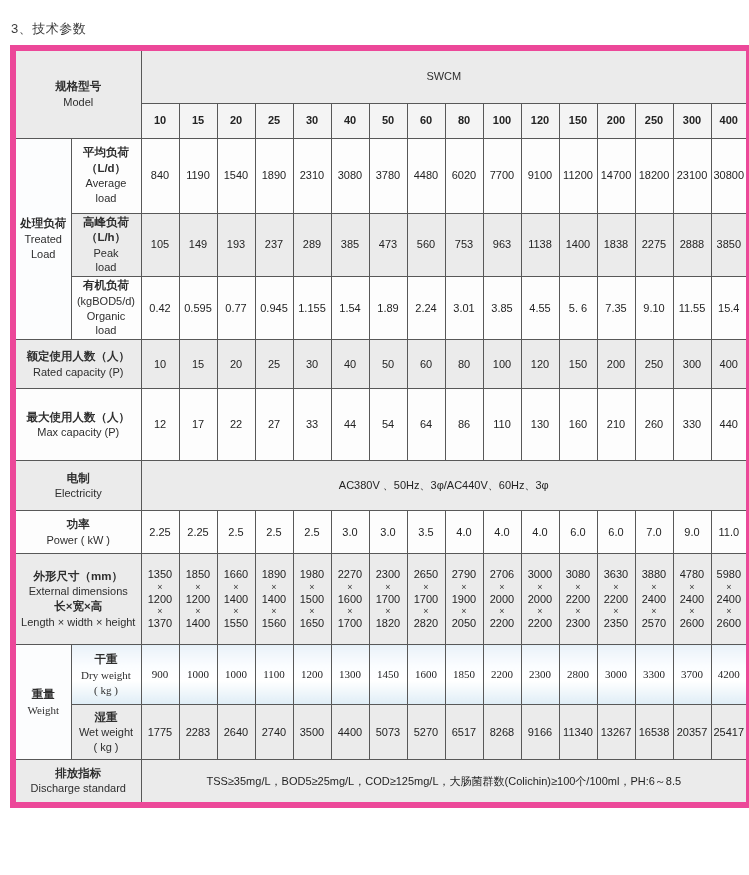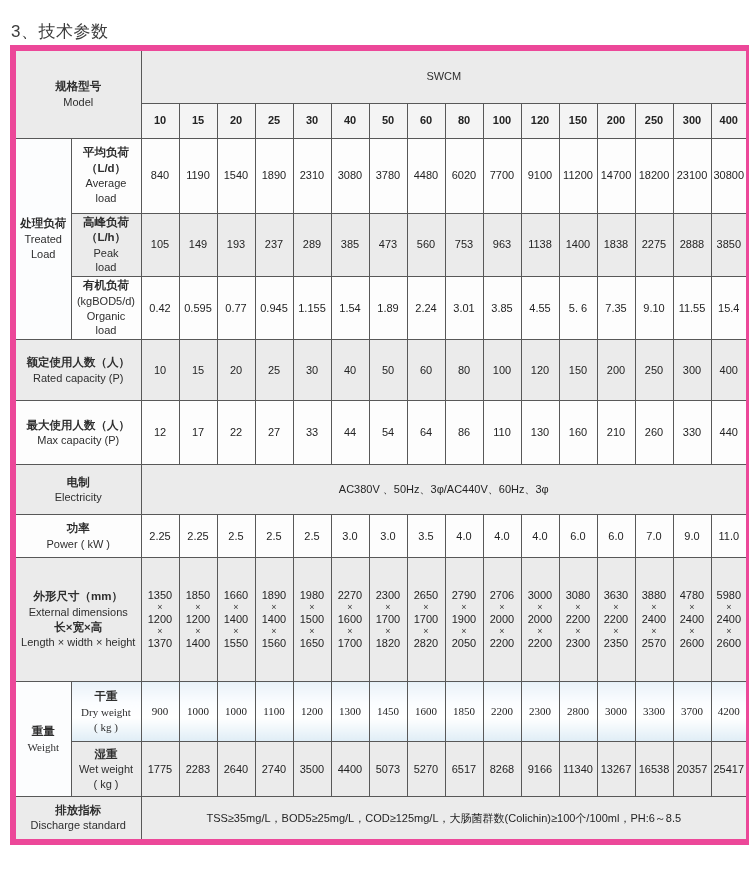--- a/index.html
+++ b/index.html
@@ -3,21 +3,21 @@
 <meta charset="utf-8">
 <style>
   html,body{margin:0;padding:0;}
   body{
     width:749px;height:875px;background:#ffffff;position:relative;
     font-family:"Liberation Sans","DejaVu Sans",sans-serif;
     color:#2b2b2b;overflow:hidden;
   }
   .page-title{
     position:absolute;left:11px;top:20px;
-    font-size:17px;color:#3d3d3d;letter-spacing:0.5px;
+    font-size:13px;color:#3d3d3d;letter-spacing:0.5px;
   }
   table.spec{
     position:absolute;left:10px;top:45px;width:738px;
     border-collapse:collapse;table-layout:fixed;
     border:6px solid #ec4899;
   }
   td{
     border:1px solid #585858;
     text-align:center;vertical-align:middle;
     padding:1px;overflow:hidden;
@@ -289,21 +289,21 @@
         <td class="val">
           <div>9.10</div>
         </td>
         <td class="val">
           <div>11.55</div>
         </td>
         <td class="val">
           <div>15.4</div>
         </td>
       </tr>
-      <tr class="bg-g" style="height: 61px;">
+      <tr class="bg-g" style="height: 49px;">
         <td colspan="2" class="hdr">
           <div class="zh">额定使用人数（人）</div>
           <div>Rated capacity (P)</div>
         </td>
         <td class="val">
           <div>10</div>
         </td>
         <td class="val">
           <div>15</div>
         </td>
@@ -343,21 +343,21 @@
         <td class="val">
           <div>250</div>
         </td>
         <td class="val">
           <div>300</div>
         </td>
         <td class="val">
           <div>400</div>
         </td>
       </tr>
-      <tr class="bg-w" style="height: 64px;">
+      <tr class="bg-w" style="height: 72px;">
         <td colspan="2" class="hdr">
           <div class="zh">最大使用人数（人）</div>
           <div>Max capacity (P)</div>
         </td>
         <td class="val">
           <div>12</div>
         </td>
         <td class="val">
           <div>17</div>
         </td>
@@ -460,21 +460,21 @@
         <td class="val">
           <div>7.0</div>
         </td>
         <td class="val">
           <div>9.0</div>
         </td>
         <td class="val">
           <div>11.0</div>
         </td>
       </tr>
-      <tr class="bg-g" style="height: 124px;">
+      <tr class="bg-g" style="height: 91px;">
         <td colspan="2" class="hdr">
           <div class="zh">外形尺寸（mm）</div>
           <div>External dimensions</div>
           <div class="zh">长×宽×高</div>
           <div>Length × width × height</div>
         </td>
         <td class="val dim">
           <div>1350</div>
           <div class="x">×</div>
           <div>1200</div>

